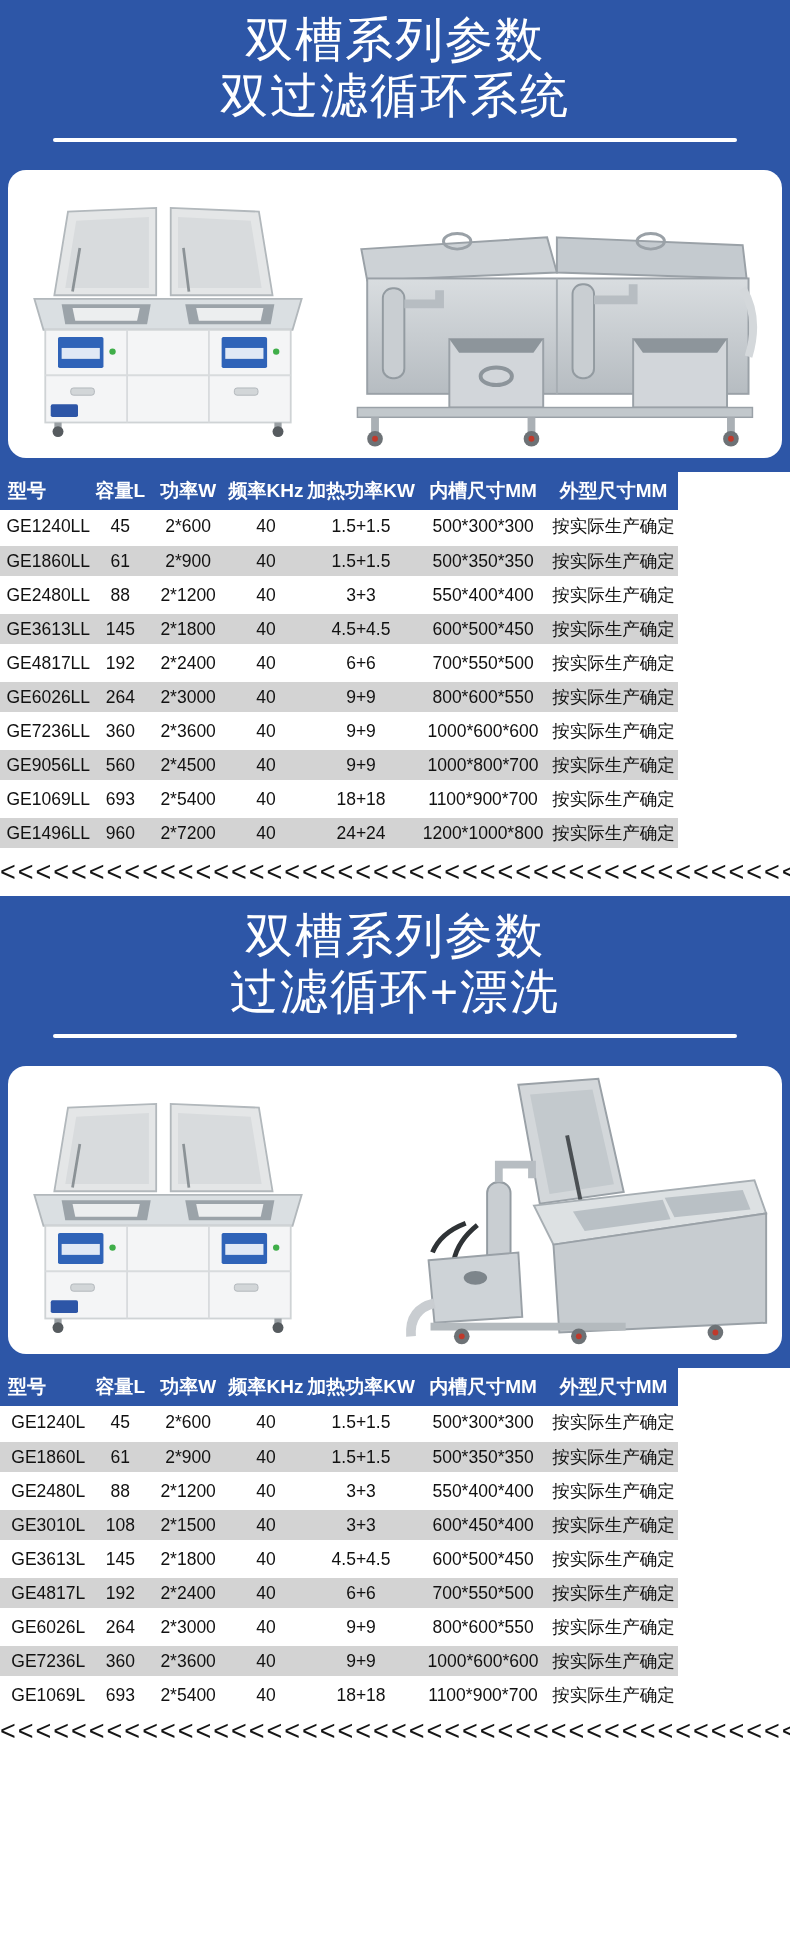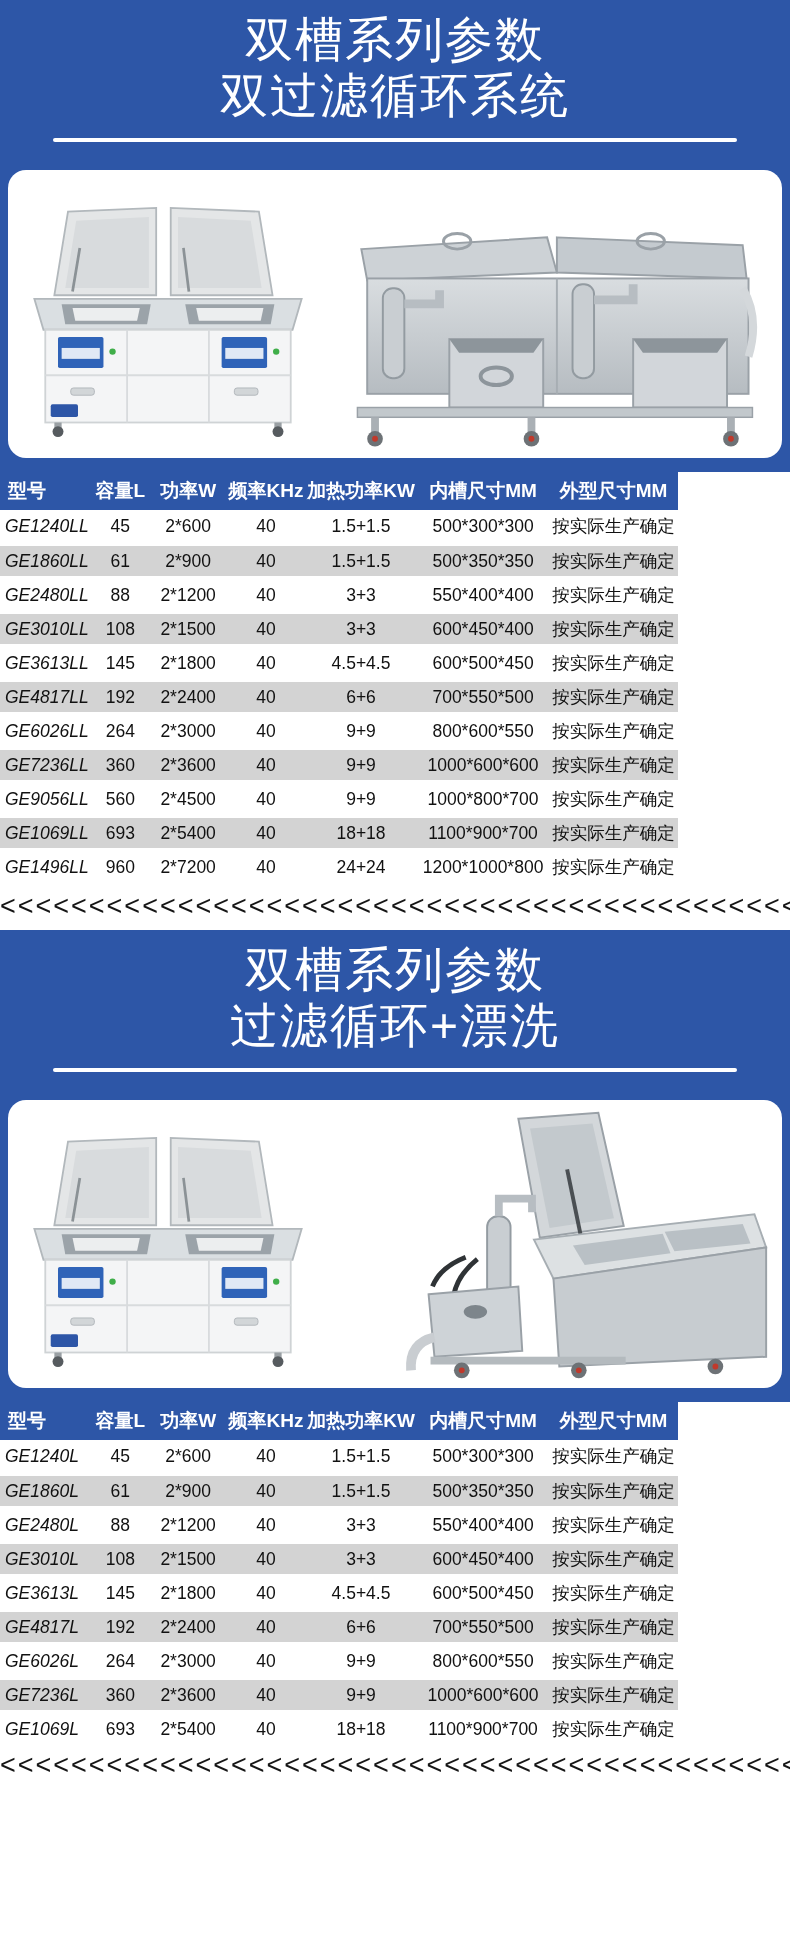--- a/index.html
+++ b/index.html
@@ -25,21 +25,21 @@
   table.spec thead th {
     background:var(--blue); color:#fff; font-size:19px; font-weight:bold;
     height:38px; padding:0; white-space:nowrap;
   }
   table.spec tbody td {
     height:34px; padding:0; font-size:17.5px; text-align:center;
     border-bottom:4px solid #fff; white-space:nowrap;
   }
   table.spec tbody tr:nth-child(even) { background:var(--stripe); }
   table.spec th:nth-child(1){ width:13.5%; text-align:left; padding-left:8px; }
-  table.spec td:nth-child(1){ text-align:left; padding-left:5px;font-style:italic; }
+  table.spec td:nth-child(1){ text-align:center; padding-left:5px; }
   table.spec th:nth-child(2), table.spec td:nth-child(2){ width:8.5%; }
   table.spec th:nth-child(3), table.spec td:nth-child(3){ width:11.5%; }
   table.spec th:nth-child(4), table.spec td:nth-child(4){ width:11.5%; }
   table.spec th:nth-child(5), table.spec td:nth-child(5){ width:16.5%; }
   table.spec th:nth-child(6), table.spec td:nth-child(6){ width:19.5%; }
   table.spec th:nth-child(7), table.spec td:nth-child(7){ width:19%; }
   .chevrons {
     background:#fff; color:#151515; font-size:27px; line-height:40px; height:44px;
     letter-spacing:2px; white-space:nowrap; overflow:hidden; font-weight:400;
   }
@@ -164,29 +164,20 @@
         <tr>
           <td>GE2480LL</td>
           <td>88</td>
           <td>2*1200</td>
           <td>40</td>
           <td>3+3</td>
           <td>550*400*400</td>
           <td>按实际生产确定</td>
         </tr>
         <tr>
-          <td>GE3010LL</td>
-          <td>108</td>
-          <td>2*1500</td>
-          <td>40</td>
-          <td>3+3</td>
-          <td>600*450*400</td>
-          <td>按实际生产确定</td>
-        </tr>
-        <tr>
           <td>GE3613LL</td>
           <td>145</td>
           <td>2*1800</td>
           <td>40</td>
           <td>4.5+4.5</td>
           <td>600*500*450</td>
           <td>按实际生产确定</td>
         </tr>
         <tr>
           <td>GE4817LL</td>

